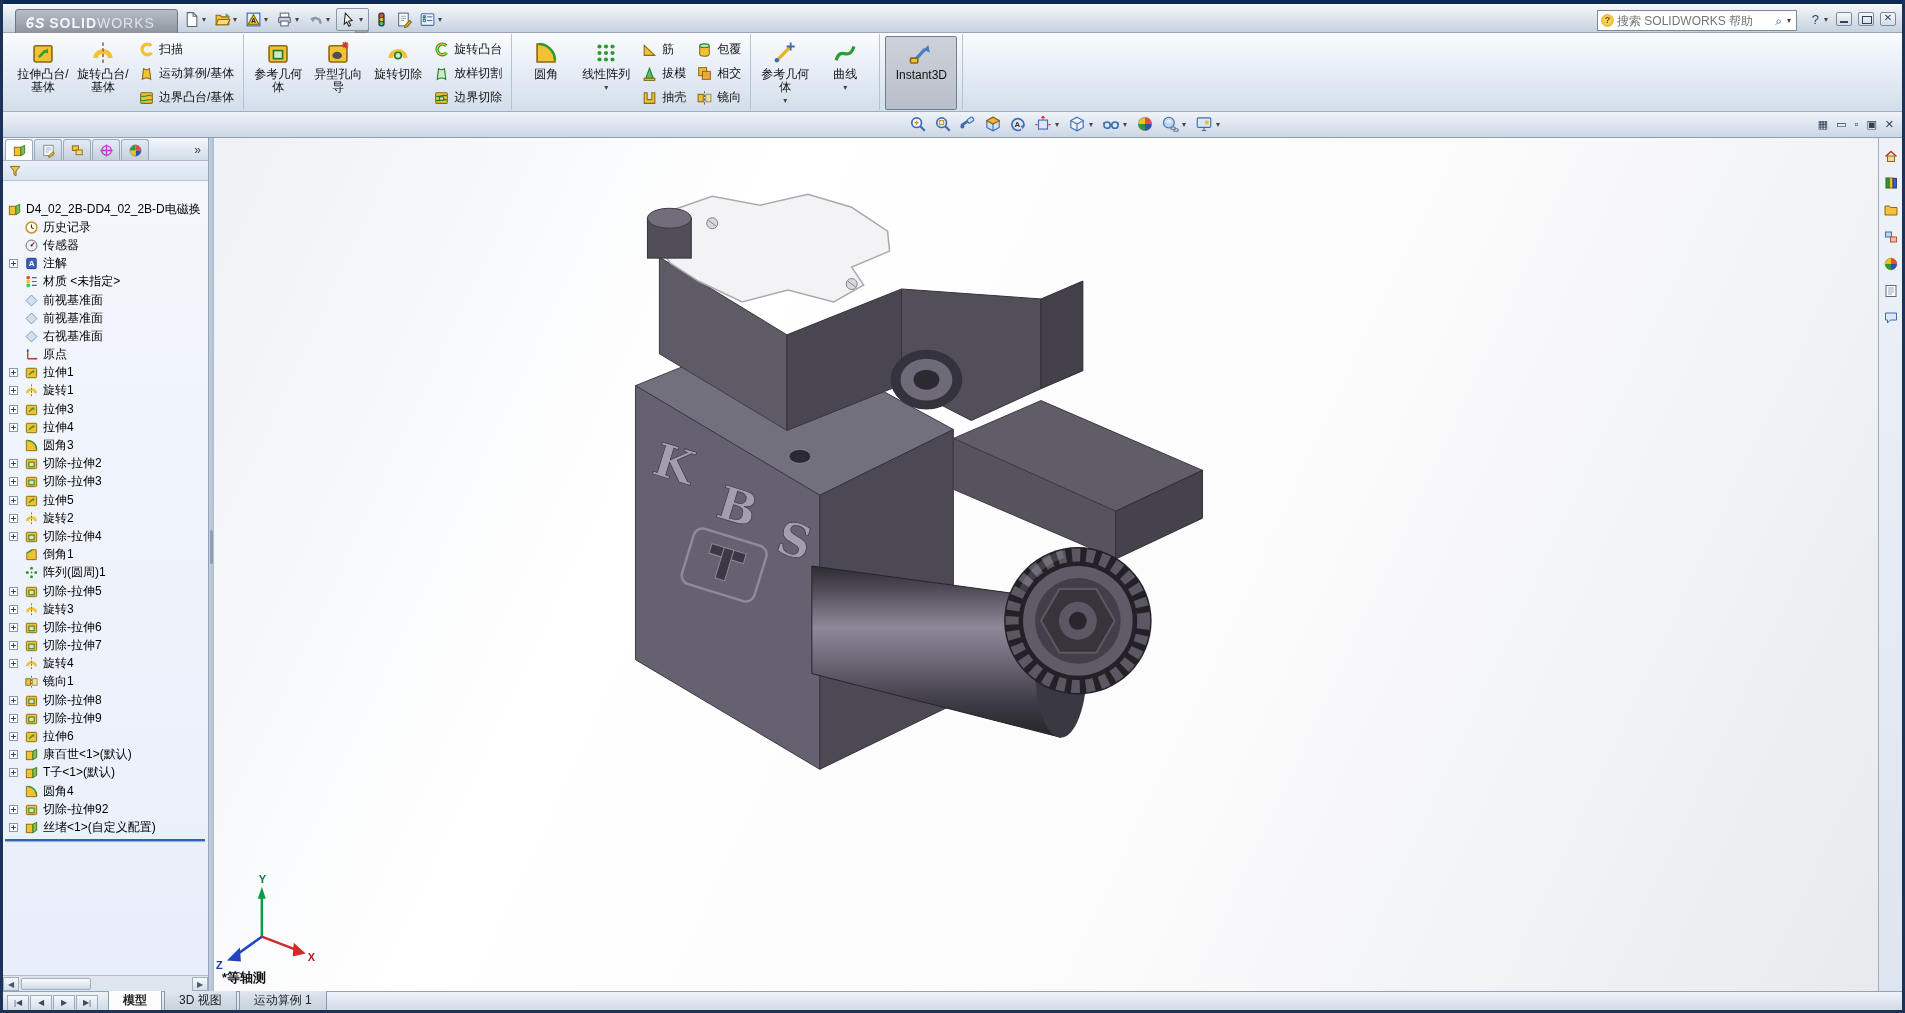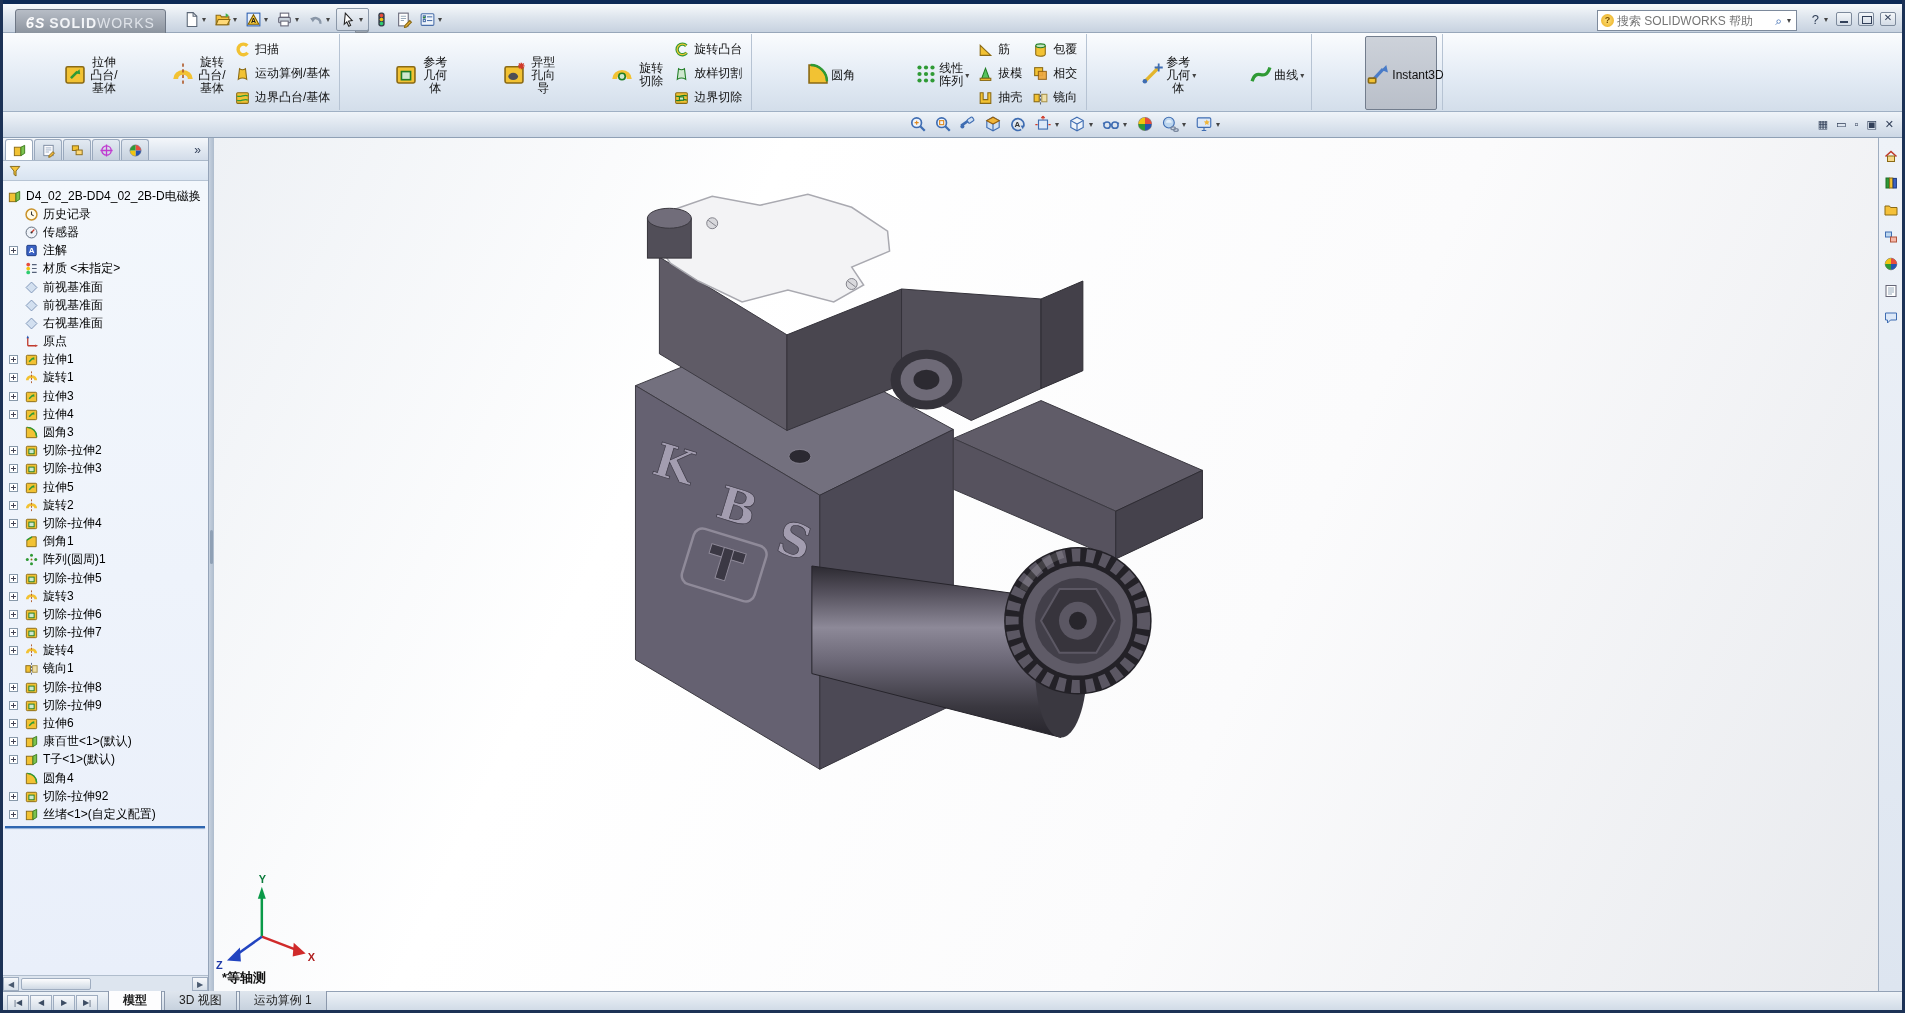--- a/index.html
+++ b/index.html
@@ -5,21 +5,21 @@
   * { margin:0; padding:0; box-sizing:border-box; }
   html,body { width:1905px; height:1013px; overflow:hidden; font-family:"Liberation Sans","DejaVu Sans",sans-serif; }
   .window { position:relative; width:1905px; height:1013px; background:#cfd8e4;
             border-left:3px solid #1c3256; border-right:3px solid #1c3256; }
   svg { display:block; }
 
   
   .titlebar { position:absolute; top:0; left:0; right:0; height:33px;
     background:linear-gradient(#f7f9fc,#dfe6ee 45%,#c7d2e0);
     border-top:4px solid #0d2a56; border-bottom:1px solid #98a7ba; }
-  .logo-chip { position:absolute; left:12px; top:5px; height:28px; padding:2px 10px 2px 10px;
+  .logo-chip { position:absolute; left:12px; top:5px; height:28px; padding:2px 22px 2px 10px;
     background:linear-gradient(#b7bdc6,#878f9a); border:1px solid #6f7886; border-radius:3px;
     color:#f2f4f7; font-size:14px; font-weight:bold; letter-spacing:1px; display:flex; align-items:center; gap:4px;}
   .logo-chip .lt { color:#fdfdfe; font-style:italic; }
   .logo-chip .works { font-weight:normal; color:#dfe3e9; }
   .logo-arrow { position:absolute; left:352px; top:5px; width:14px; height:24px;
     background:linear-gradient(#cfd5dc,#9aa3ae); border:1px solid #7d8692; border-radius:0 3px 3px 0;
     color:#4a5564; font-size:9px; text-align:center; line-height:24px; }
   .qat { position:absolute; left:178px; top:4px; display:flex; align-items:center; gap:2px; }
   .qbtn { display:flex; align-items:center; padding:2px 2px; border-radius:2px; }
   .qbtn.pressed { border:1px solid #8a97a8; background:linear-gradient(#eef2f7,#cdd6e1); padding:2px 3px; }
@@ -37,22 +37,22 @@
     position:relative; border-radius:2px; }
   .wbtn.min::after { content:""; position:absolute; left:3px; right:3px; bottom:2px; height:2px; background:#33415a; }
   .wbtn.res::after { content:""; position:absolute; left:3px; top:3px; width:8px; height:6px; border:1.5px solid #33415a; }
   .wbtn.cls::after { content:"✕"; position:absolute; left:0; right:0; top:-1px; text-align:center; font-size:10px; color:#33415a; }
 
   
   .ribbon { position:absolute; top:33px; left:0; right:0; height:79px;
     background:linear-gradient(#fafcfe,#e2eaf4 60%,#d3deea); border-bottom:1px solid #9fb0c4;
     display:flex; align-items:stretch; padding:1px 0 1px 6px; }
   .rgroup { display:flex; align-items:flex-start; padding:2px 5px; border-right:1px solid #b6c3d3; gap:2px; }
-  .rbig { width:58px; min-height:74px; display:flex; align-items:center;
-    font-size:12px; line-height:13px; text-align:center; color:#111; padding-top:4px; border-radius:2px;margin-left:48px; }
+  .rbig { width:58px; min-height:74px; display:flex; flex-direction:column; align-items:center;
+    font-size:12px; line-height:13px; text-align:center; color:#111; padding-top:4px; border-radius:2px; }
   .rbig .ri { margin-bottom:2px; }
   .rbig.sel { background:linear-gradient(#cdd2da,#b9bfc9); border:1px solid #727d8d; width:72px; }
   .rstack { display:flex; flex-direction:column; justify-content:space-between; padding:1px 0; }
   .rsmall { height:24px; display:flex; align-items:center; gap:4px; font-size:12px; color:#111; padding:0 4px; white-space:nowrap; }
 
   
   .tabstrip { position:absolute; top:112px; left:0; right:0; height:26px;
     background:linear-gradient(#eff4f9,#ccd7e5); border-bottom:1px solid #8fa0b5; }
   .tabs { position:absolute; left:6px; bottom:0; display:flex; gap:2px; }
   .tab { padding:3px 13px 2px; font-size:12px; color:#222; border:1px solid #8b98ab; border-bottom:none;
@@ -68,21 +68,21 @@
   .panel { width:206px; display:flex; flex-direction:column; background:#eaf1f9; border-right:1px solid #94a3b8; }
   .ptabs { height:23px; display:flex; align-items:flex-end; background:linear-gradient(#f4f7fb,#d2dce9);
     border-bottom:1px solid #aab8c9; padding:0 2px; }
   .ptab { width:28px; height:21px; display:flex; align-items:center; justify-content:center;
     border:1px solid #9aa9bd; border-bottom:none; border-radius:3px 3px 0 0; background:linear-gradient(#e3eaf2,#c6d1de); margin-right:1px;}
   .ptab.active { background:#fff; }
   .pmore { margin-left:auto; font-size:12px; color:#33415a; padding:0 5px 3px; }
   .pfilter { height:20px; display:flex; align-items:center; gap:4px; padding:0 5px;
     background:linear-gradient(#eaf1f9,#d9e4f1); border-bottom:1px solid #b7c4d4; }
   .pfilter .ffield { flex:1; height:14px; }
-  .tree { flex:1; background:linear-gradient(#f3f7fc,#e9effa); font-size:12px; padding-top:6px; overflow:hidden; }
+  .tree { flex:1; background:linear-gradient(#f3f7fc,#e9effa); font-size:12px; padding-top:19px; overflow:hidden; }
   .trow { height:18.2px; display:flex; align-items:center; gap:4px; padding-left:4px; color:#000; white-space:nowrap; }
   .trow .indent { width:13px; flex:none; display:flex; justify-content:center; }
   .expander { width:9px; height:9px; border:1px solid #8899aa; background:#fff; position:relative; flex:none;}
   .expander::before { content:""; position:absolute; left:1px; right:1px; top:3px; height:1px; background:#445; }
   .expander::after  { content:""; position:absolute; top:1px; bottom:1px; left:3px; width:1px; background:#445; }
   .tlabel { overflow:hidden; text-overflow:clip; }
   .rollback { border-top:2px solid #2f66b0; box-shadow:0 1px 1px rgba(47,102,176,.5); margin:2px 3px 0 2px; }
   .hscroll { height:16px; background:#dde5ef; border-top:1px solid #b0bdcd; display:flex; align-items:center; }
   .sarrow { width:16px; height:14px; background:linear-gradient(#f6f8fb,#d6dfe9); border:1px solid #9fadc0;
     font-size:8px; color:#4a5a70; text-align:center; line-height:13px; flex:none;}

